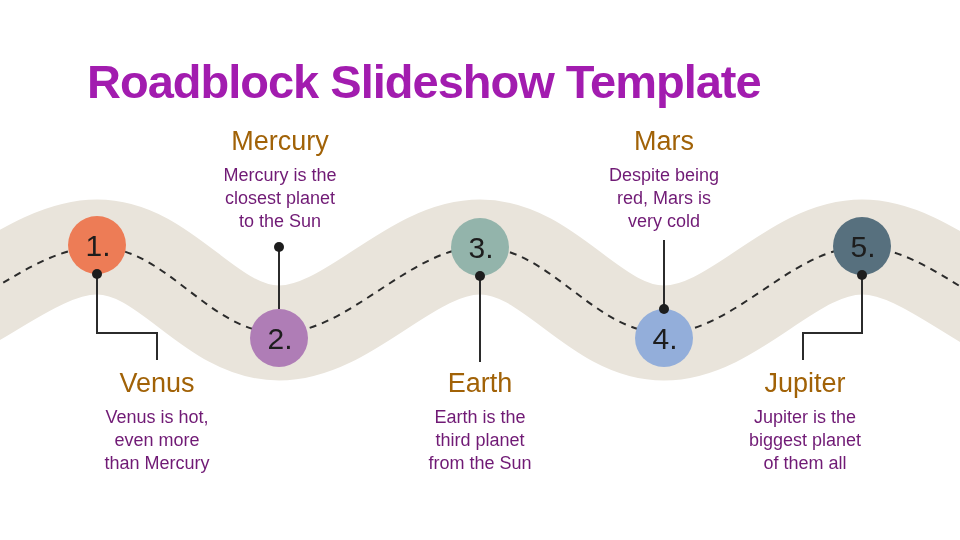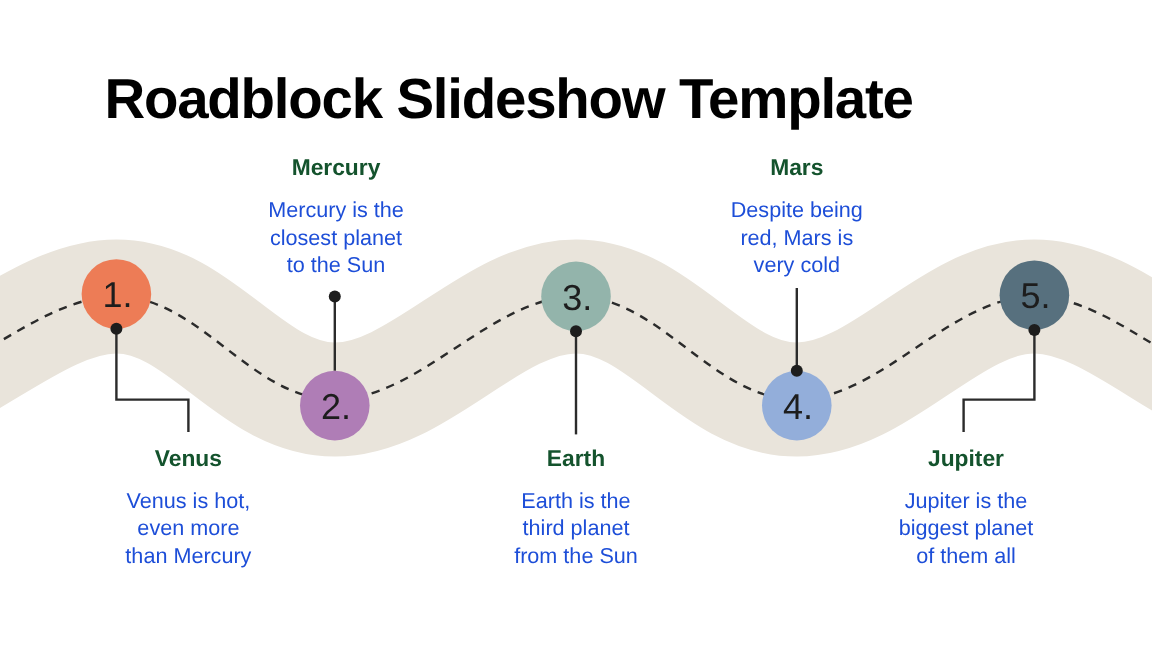--- a/index.html
+++ b/index.html
@@ -11,21 +11,21 @@
     font-family:"Liberation Sans","DejaVu Sans",sans-serif;
     color:#2e2e2e;
   }
   .title{
     position:absolute;
     left:87px;top:54px;
     margin:0;
     font-size:47px;
     font-weight:800;
     letter-spacing:-1px;
-    color:#000000;
+    color:#a21caf;
   }
   .road-svg{
     position:absolute;
     inset:0;
     width:960px;height:540px;
   }
   .road{fill:none;stroke-width:95;}
   .dash{fill:none;stroke-width:2;stroke-dasharray:7 6;}
   .connector{fill:none;stroke-width:2;}
   .stop-number{
@@ -34,30 +34,30 @@
     font-weight:500;
     fill:#1d1d1d;
     text-anchor:middle;
   }
   .label{
     position:absolute;
     width:180px;
     text-align:center;
   }
   .label .planet{
-    font-size:19px;
-    font-weight:700;
-    color:#14532d;
+    font-size:27px;
+    font-weight:400;
+    color:#a16207;
     line-height:34px;
   }
   .label .desc{
     margin-top:6px;
     font-size:18px;
     line-height:23px;
-    color:#1d4ed8;
+    color:#701a75;
     white-space:pre-line;
   }
   .label-mercury{left:190px;top:124px;}
   .label-mars{left:574px;top:124px;}
   .label-venus{left:67px;top:366px;}
   .label-earth{left:390px;top:366px;}
   .label-jupiter{left:715px;top:366px;}
 </style>
 </head>
 <body>

